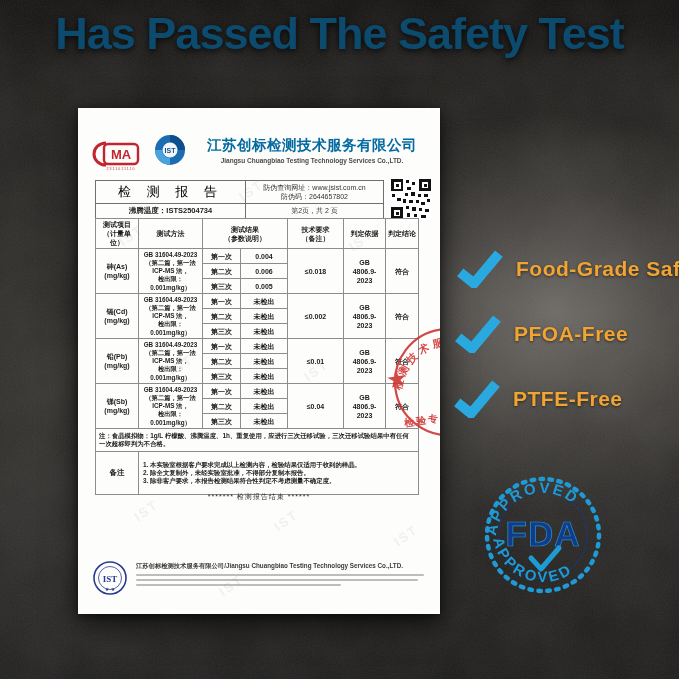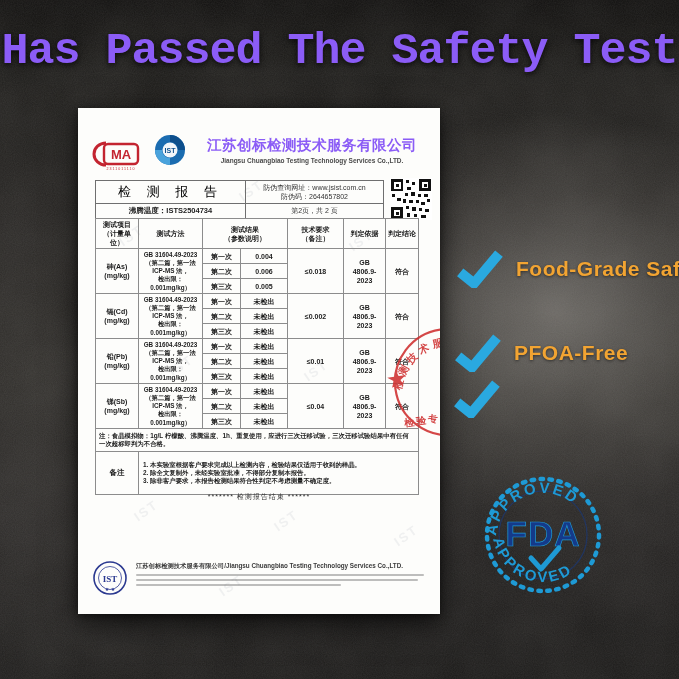--- a/index.html
+++ b/index.html
@@ -9,41 +9,41 @@
     position:relative; overflow:hidden;
     background:
       radial-gradient(ellipse 340px 280px at 82% 46%, rgba(168,164,158,.50), rgba(120,116,110,.22) 45%, rgba(0,0,0,0) 72%),
       radial-gradient(ellipse 420px 300px at 20% 80%, rgba(90,87,82,.18), rgba(0,0,0,0) 70%),
       linear-gradient(180deg,#0c0b0a 0%, #191816 10%, #242220 32%, #2c2a27 55%, #232120 78%, #161514 100%);
   }
   .canvas { position:absolute; inset:0; }
   .noise { position:absolute; inset:0; opacity:.55; pointer-events:none; }
 
   .title {
-    position:absolute; top:26px; left:0; width:679px; text-align:center;
-    color:#8b5cf6; font-size:45px; font-weight:800; letter-spacing:-1px;
+    position:absolute; top:8px; left:0; width:679px; text-align:center;
+    color:#0c4a6e; font-size:45px; font-weight:800; letter-spacing:-1px;
     text-shadow:0 2px 6px rgba(0,0,0,.8);
-    font-family:Liberation Mono, monospace;
+    font-family:Liberation Sans, sans-serif;
   }
 
   
   .paper {
     position:absolute; left:78px; top:108px; width:362px; height:506px;
     background:#fdfdfb; overflow:hidden;
     box-shadow:0 10px 28px rgba(0,0,0,.65), 0 2px 8px rgba(0,0,0,.5);
     color:#1c1c1c;
   }
   .wm { position:absolute; font-size:13px; font-weight:bold; color:#47506b;
         opacity:.07; transform:rotate(-35deg); letter-spacing:2px; }
 
   .hdr { position:absolute; left:0; top:24px; width:362px; height:42px; }
   .cma { position:absolute; left:14px; top:6px; }
   .ist-logo { position:absolute; left:76px; top:2px; }
   .coname { position:absolute; left:116px; top:4px; width:236px; text-align:center; }
-  .coname .cn { font-family:"Liberation Serif", serif; font-size:14.5px; font-weight:bold; color:#8b5cf6; letter-spacing:.5px; }
+  .coname .cn { font-family:"Liberation Serif", serif; font-size:14.5px; font-weight:bold; color:#0369a1; letter-spacing:.5px; }
   .coname .en { font-size:6.5px; font-weight:bold; color:#4a4a4a; margin-top:2px; }
 
   .infobox { position:absolute; left:17px; top:72px; width:288px; border-collapse:collapse; table-layout:fixed; }
   .infobox td { border:1px solid #6f6f6f; text-align:center; vertical-align:middle; }
   .rpt-title { font-size:13px; font-weight:normal; letter-spacing:6px; color:#000000; height:23px; }
   .tiny { font-size:7px; color:#333; line-height:1.35; }
   .rno { font-size:7.5px; font-weight:bold; height:15px; color:#222; }
   .qr { position:absolute; left:312px; top:70px; }
 
   
@@ -67,21 +67,21 @@
   .pfoot .ftext { position:absolute; left:44px; top:2px; width:290px; }
   .pfoot .fco { font-size:6.3px; font-weight:bold; color:#3a3a3a; }
   .bar { height:2.5px; background:rgba(100,100,100,.42); margin:2.5px 0; border-radius:1px; }
 
   .stamp { position:absolute; left:295px; top:212px; width:150px; height:140px; opacity:.88; }
 
   
   .claim { position:absolute; display:flex; align-items:center; }
   .claim .lbl { font-size:21px; font-weight:800; color:#f2a432; margin-left:12px;
                 text-shadow:0 1px 3px rgba(0,0,0,.55); letter-spacing:.5px; white-space:nowrap; }
-  .c1 { left:456px; top:250px; } .c2 { left:454px; top:334px; } .c3 { left:453px; top:380px; }
+  .c1 { left:456px; top:250px; } .c2 { left:454px; top:315px; } .c3 { left:453px; top:380px; }
 
   .fda { position:absolute; left:481px; top:474px; }
 </style>
 </head>
 <body>
 
 <div class="canvas">
 
   <svg class="noise" width="679" height="679">
     <filter id="grain">
@@ -352,20 +352,21 @@
   <div class="claim c2">
     <svg width="48" height="38" viewBox="0 0 48 38">
       <polyline points="4,21 17,33 44,5" fill="none" stroke="#2aa9e0" stroke-width="10" transform="rotate(-4 24 19)"></polyline>
     </svg>
     <span class="lbl">PFOA-Free</span>
   </div>
   <div class="claim c3">
     <svg width="48" height="38" viewBox="0 0 48 38">
       <polyline points="4,21 17,33 44,5" fill="none" stroke="#2aa9e0" stroke-width="10" transform="rotate(-4 24 19)"></polyline>
     </svg>
+    <span class="lbl">PTFE-Free</span>
   </div>
 
   <svg class="fda" width="124" height="122" viewBox="0 0 124 122">
     <defs>
       <path id="fdaTop" d="M 15,66 A 47,47 0 0 1 109,66"></path>
       <path id="fdaBot" d="M 12,58 A 50,50 0 0 0 112,58"></path>
     </defs>
     <circle cx="62" cy="61" r="56" fill="none" stroke="#1e9ad5" stroke-width="4.5" stroke-dasharray="2.5 6.5" stroke-linecap="round"></circle>
     <circle cx="62" cy="61" r="44" fill="none" stroke="#143a8a" stroke-width="1.2" opacity=".55"></circle>
     <text font-size="15" font-weight="800" fill="#1e9ad5" letter-spacing="2.5" font-family="Liberation Sans, sans-serif">

